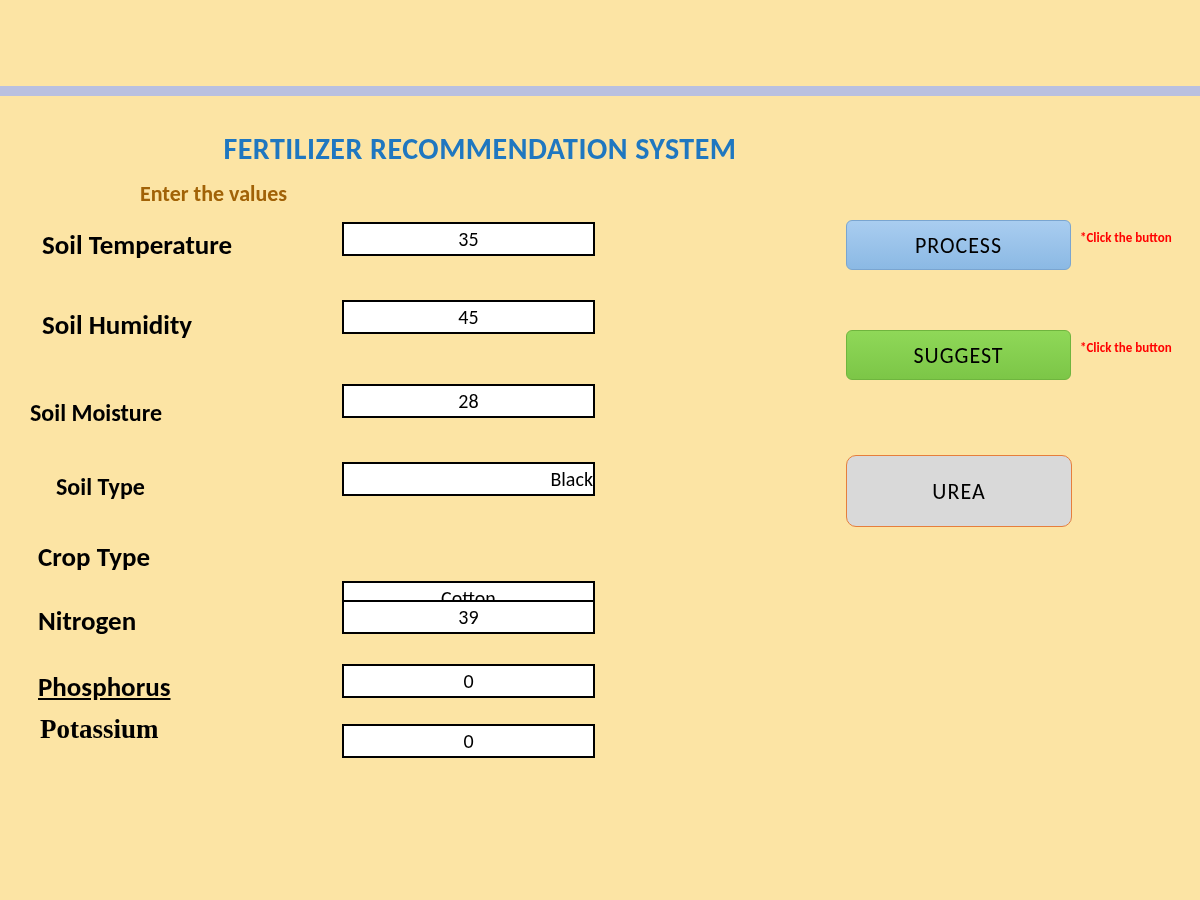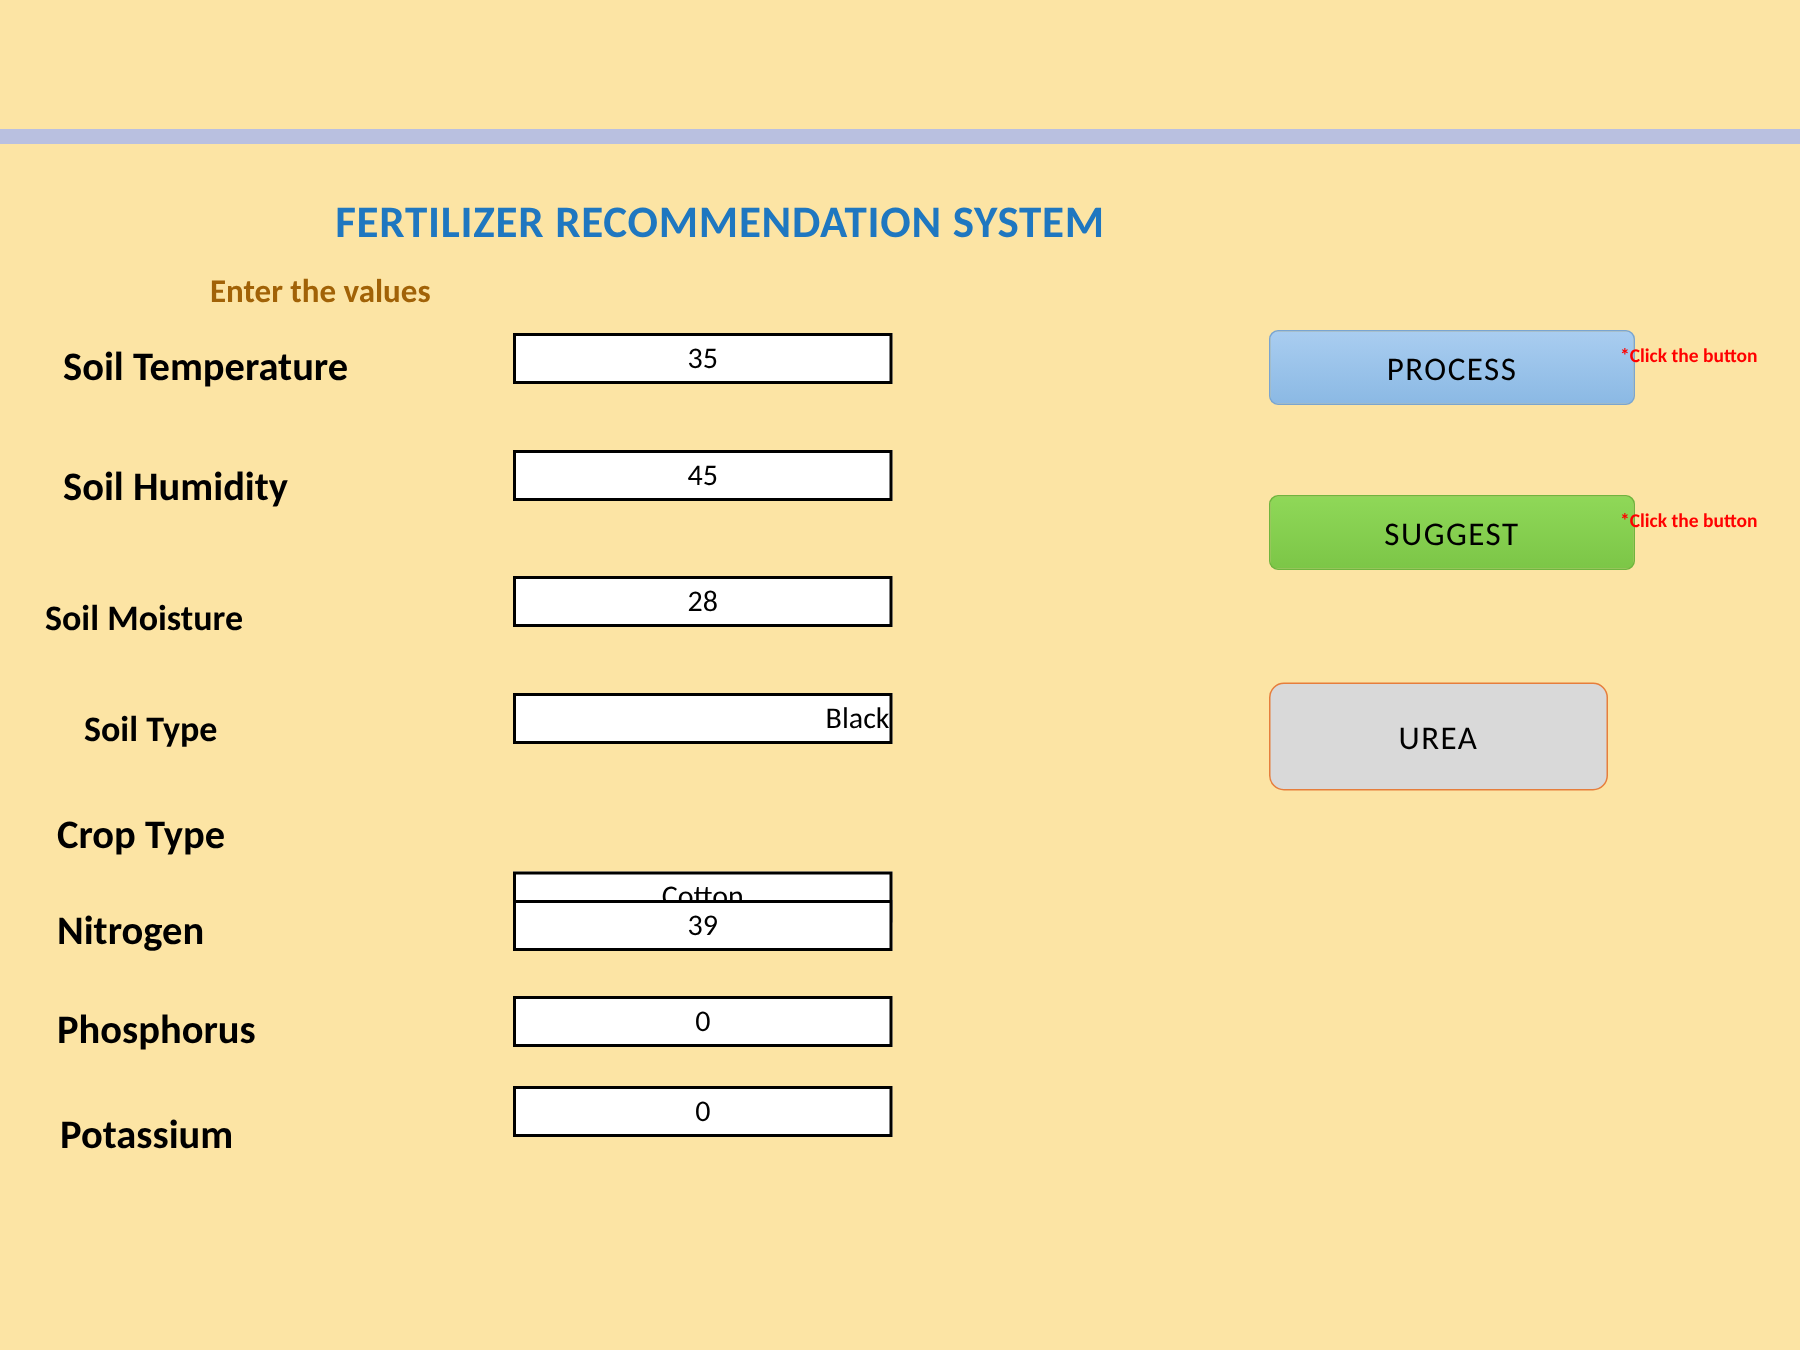--- a/index.html
+++ b/index.html
@@ -50,21 +50,21 @@
       height: 34px;
       border: 2px solid #000;
       background: #fff;
       text-align: center;
       font-size: 20px;
       font-family: Calibri, Arial, sans-serif;
       outline: none;
     }
     .button {
       position: absolute;
-      width: 244px;
+      width: 225px;
       height: 50px;
       border-radius: 6px;
       border: 1px solid #999;
       font-size: 22px;
       font-family: Calibri, Arial, sans-serif;
       color: #000;
       cursor: pointer;
       letter-spacing: 1px;
     }
     .btn-process {
@@ -108,24 +108,24 @@
 
     .lbl-soil  { top: 472px; left: 36px; font-size: 24px; margin-left: 20px; }
     .in-soil   { top: 462px; left: 342px; text-align: right; }
 
     .lbl-crop  { top: 540px; left: 38px; }
     .in-crop   { top: 540px; left: 342px; margin-top: 41px; }
 
     .lbl-nitro { top: 604px; left: 38px; }
     .in-nitro  { top: 600px; left: 342px; }
 
-    .lbl-phos  { top: 670px; left: 38px; }
+    .lbl-phos  { top: 670px; left: 38px; text-decoration: underline; }
     .in-phos   { top: 664px; left: 342px; }
 
-    .lbl-pot   { top: 740px; left: 40px; }
+    .lbl-pot   { top: 714px; left: 40px; font-family: Liberation Serif, serif; }
     .in-pot    { top: 724px; left: 342px; }
 
     
     .btn-process { top: 220px; left: 846px; }
     .btn-suggest { top: 330px; left: 846px; }
     .result-box  { top: 455px; left: 846px; }
 
     .hint1 { top: 230px; left: 1080px; }
     .hint2 { top: 340px; left: 1080px; }
   </style>

